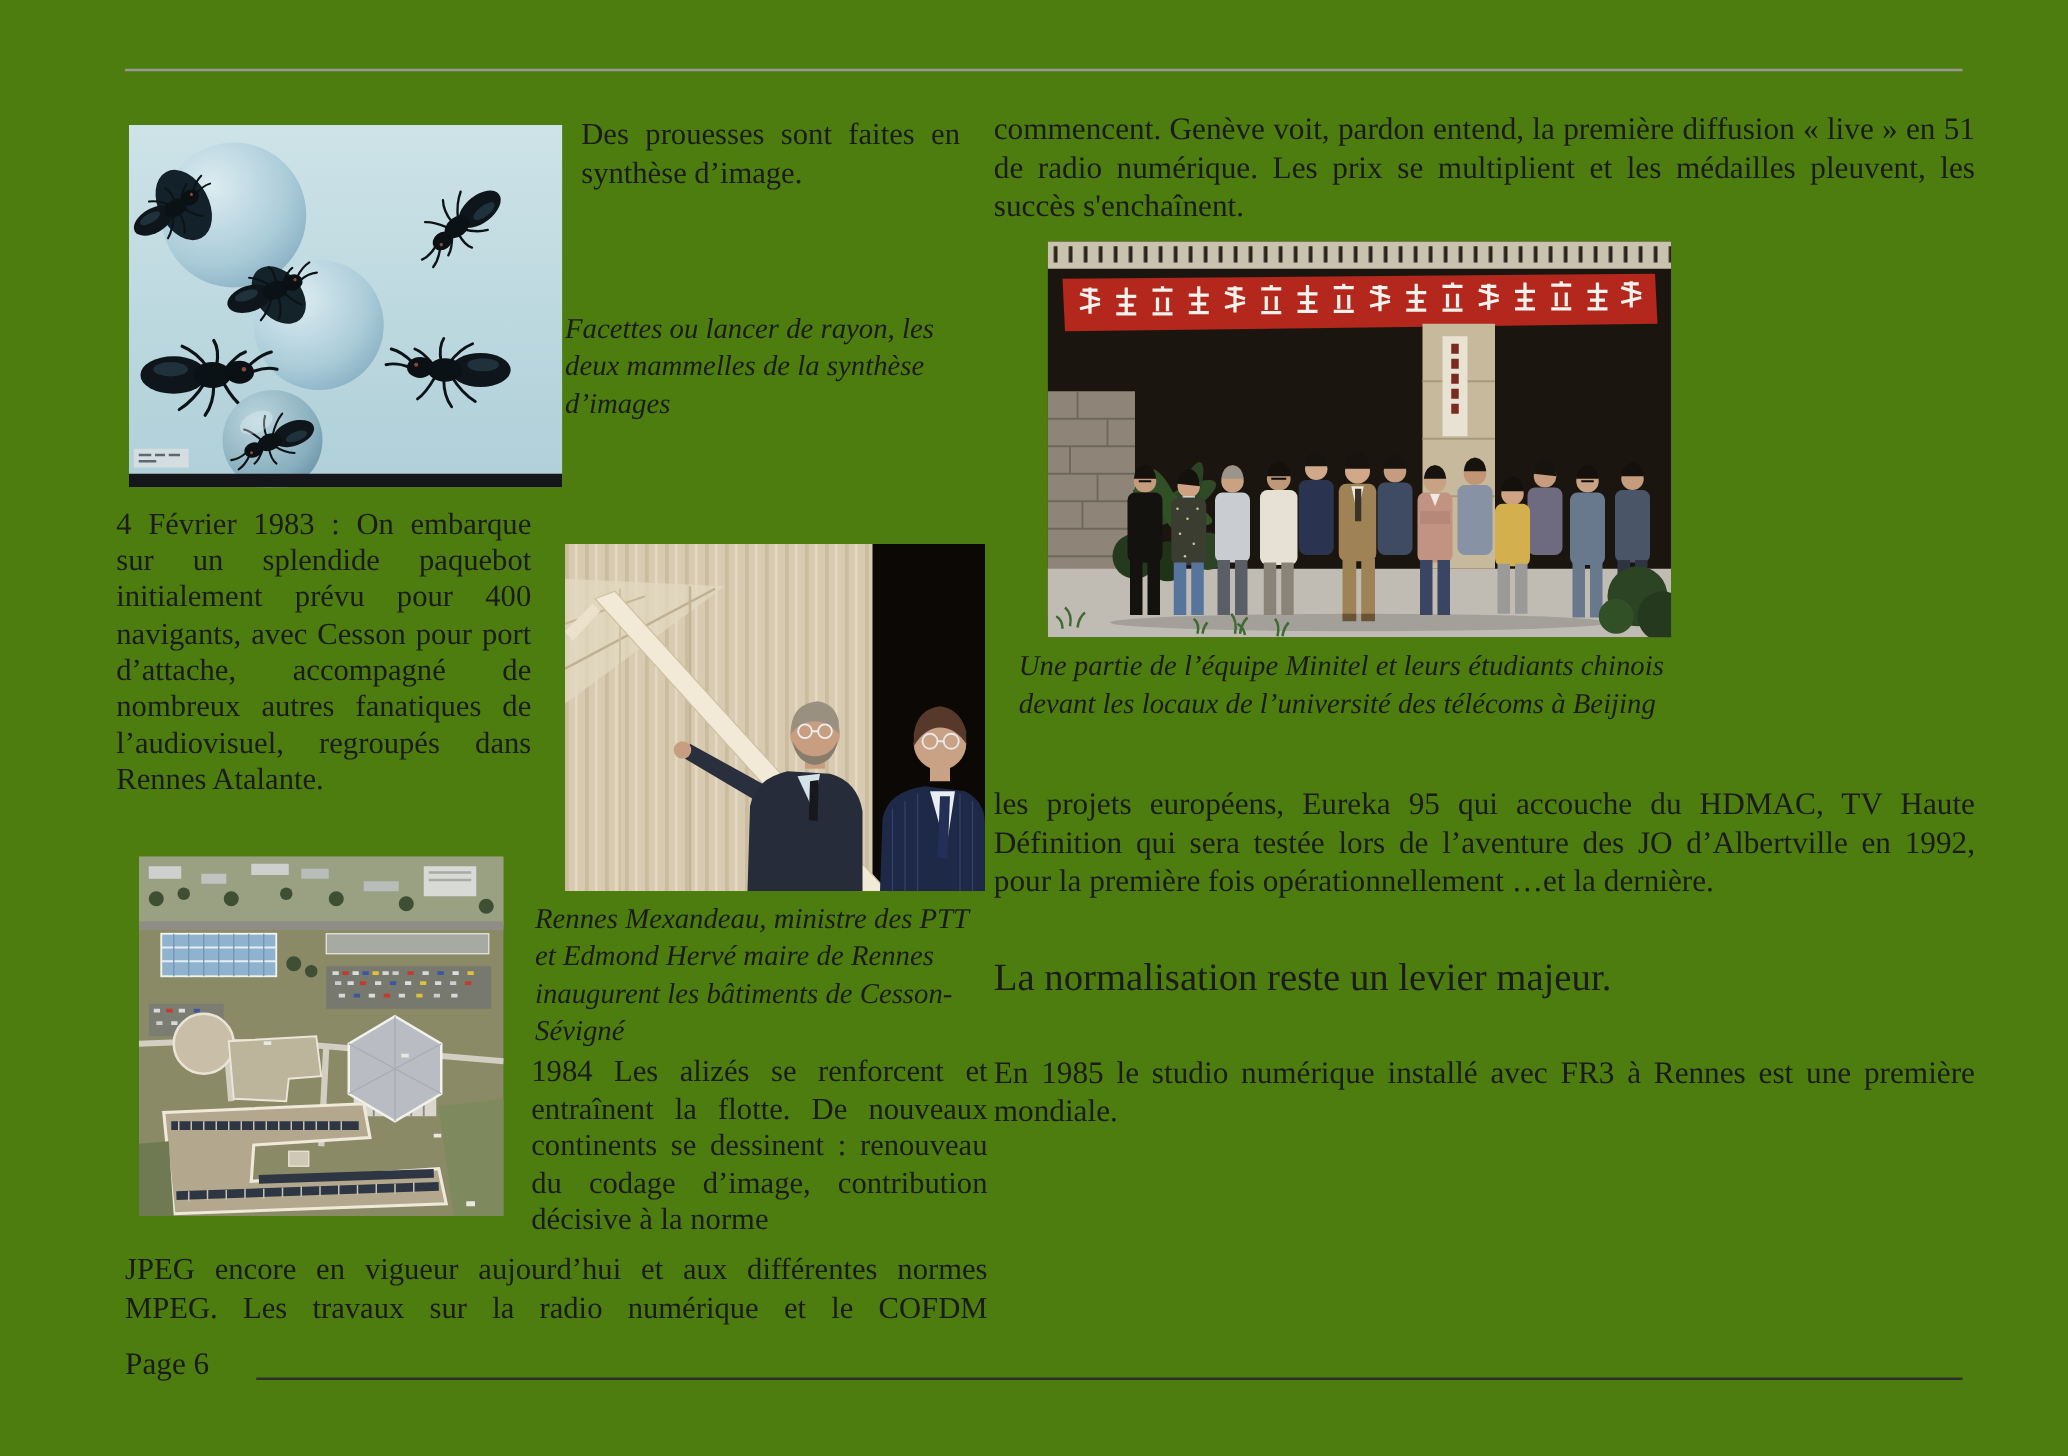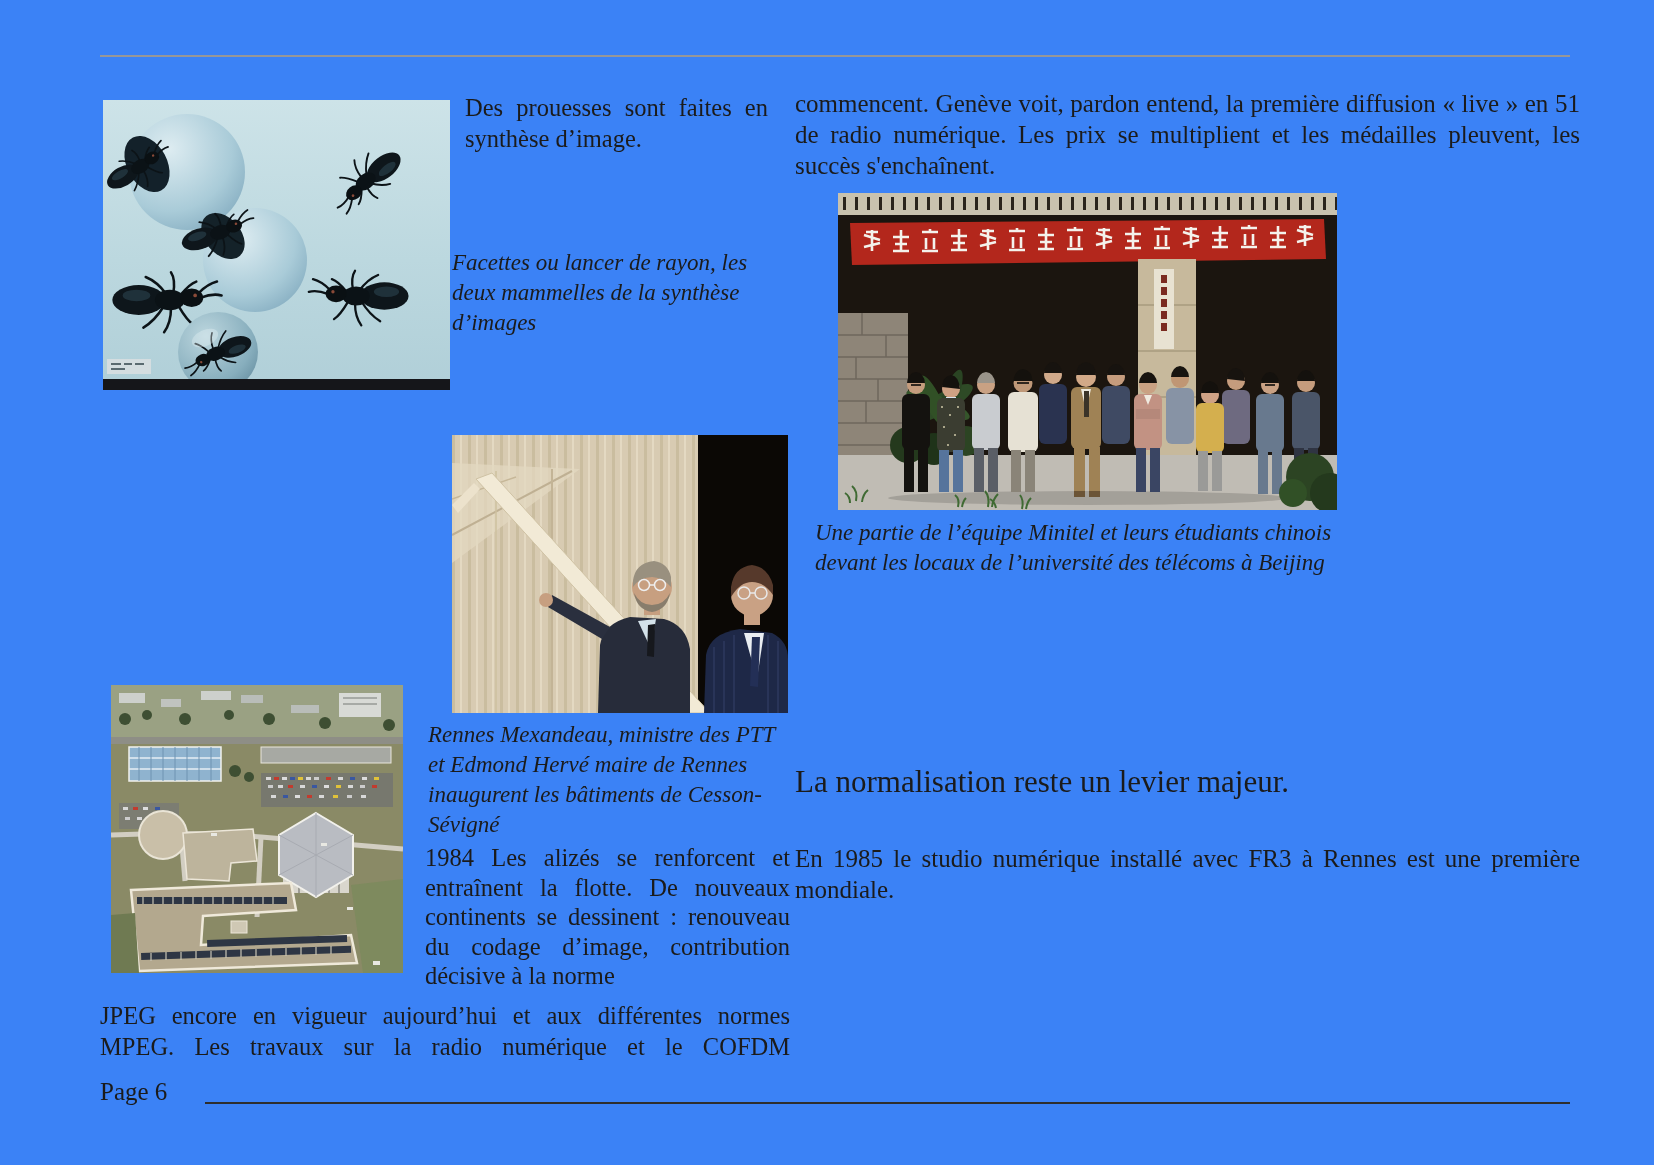--- a/index.html
+++ b/index.html
@@ -1,17 +1,17 @@
 <!DOCTYPE html>
 <html><head>
 <meta charset="utf-8">
 <style>
   html,body{margin:0;padding:0;background:#ffffff;}
   .page{
-    position:relative;width:1654px;height:1165px;background:#3b82f6;
+    position:relative;width:1654px;height:1165px;background:#4d7c0f;
     font-family:"Liberation Serif","DejaVu Serif",serif;color:#1b1b1b;
     overflow:hidden;
   }
   .rule{position:absolute;}
   .top-rule{left:100px;top:55px;width:1470px;height:2px;background:#979797;}
   .footer-rule{left:205px;top:1102px;width:1365px;height:2px;background:#2e2e2e;}
   .photo{position:absolute;overflow:hidden;line-height:0;}
   .photo svg{display:block;}
   .txt{position:absolute;text-align:justify;hyphens:none;}
   .caption{position:absolute;font-style:italic;text-align:left;}
@@ -109,20 +109,21 @@
         <rect x="8" y="263" width="10" height="2" fill="#5a6a70"></rect>
           <rect x="21" y="263" width="8" height="2" fill="#5a6a70"></rect>
           <rect x="32" y="263" width="9" height="2" fill="#5a6a70"></rect>
         <rect x="8" y="268" width="14" height="2" fill="#5a6a70"></rect>
       </g>
     </svg>
   </figure>
 
   <div class="txt intro">Des prouesses sont faites en synthèse d’image.</div>
   <div class="caption ants-cap">Facettes ou lancer de rayon, les deux mammelles de la synthèse d’images</div>
+  <div class="txt par-1983">4 Février 1983 : On embarque sur un splendide paquebot initialement prévu pour 400 navigants, avec Cesson pour port d’attache, accompagné de nombreux autres fanatiques de l’audiovisuel, regroupés dans Rennes Atalante.</div>
 
   <figure class="photo" style="left:452px;top:435px;width:336px;height:278px;margin:0;">
     <svg viewBox="0 0 336 278" width="336" height="278">
       <defs>
         <pattern id="curtain" patternUnits="userSpaceOnUse" width="16" height="278">
           <rect width="16" height="278" fill="#d8cbb2"></rect>
           <rect x="0" width="3" height="278" fill="#cabd9f"></rect>
           <rect x="8" width="2" height="278" fill="#e4d9c2"></rect>
         </pattern>
       </defs>
@@ -473,19 +474,20 @@
         <path d="M150,314 q2,-10 -3,-16 M154,314 q1,-8 6,-13 M158,315 q-1,-6 -6,-9"></path>
         <path d="M184,316 q2,-9 -2,-14 M188,316 q1,-7 5,-11"></path>
         <path d="M120,314 q2,-8 -3,-12 M124,314 q1,-6 4,-9"></path>
         <path d="M18,308 q2,-10 -4,-15 M24,309 q1,-8 6,-12 M12,310 q0,-7 -5,-10"></path>
       </g>
     </svg>
   </figure>
 
 
   <div class="caption beijing-cap">Une partie de l’équipe Minitel et leurs étudiants chinois devant les locaux de l’université des télécoms à Beijing</div>
+  <div class="txt par-projets">les projets européens, Eureka 95 qui accouche du HDMAC, TV Haute Définition qui sera testée lors de l’aventure des JO d’Albertville en 1992, pour la première fois opérationnellement …et la dernière.</div>
   <div class="txt par-norm">La normalisation reste un levier majeur.</div>
   <div class="txt par-1985">En 1985 le studio numérique installé avec FR3 à Rennes est une première mondiale.</div>
 
   <div class="footer-label">Page 6</div>
   <div class="rule footer-rule"></div>
 
 </div>
 
 </body></html>

